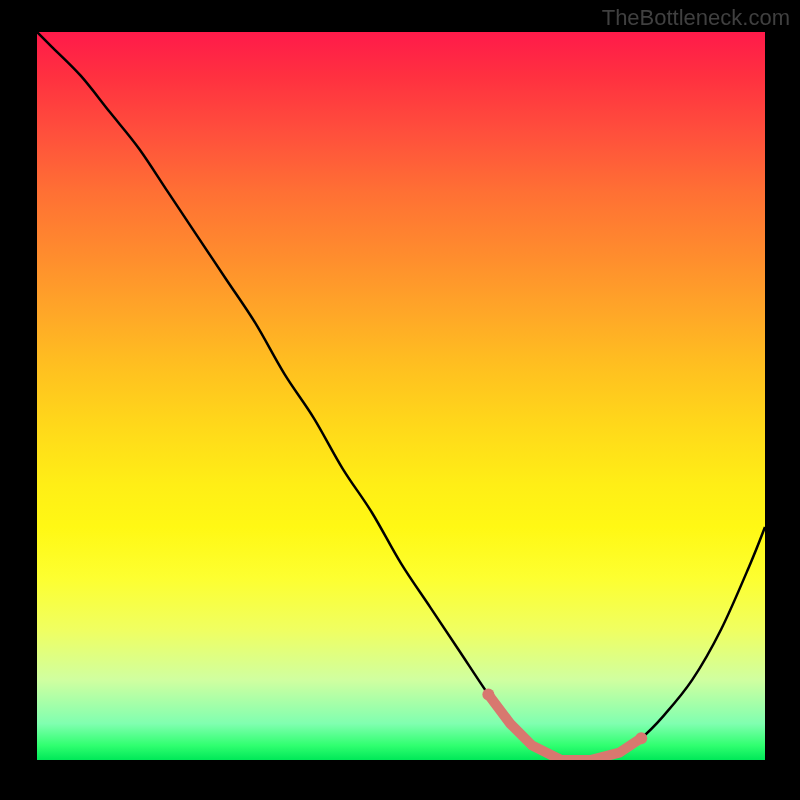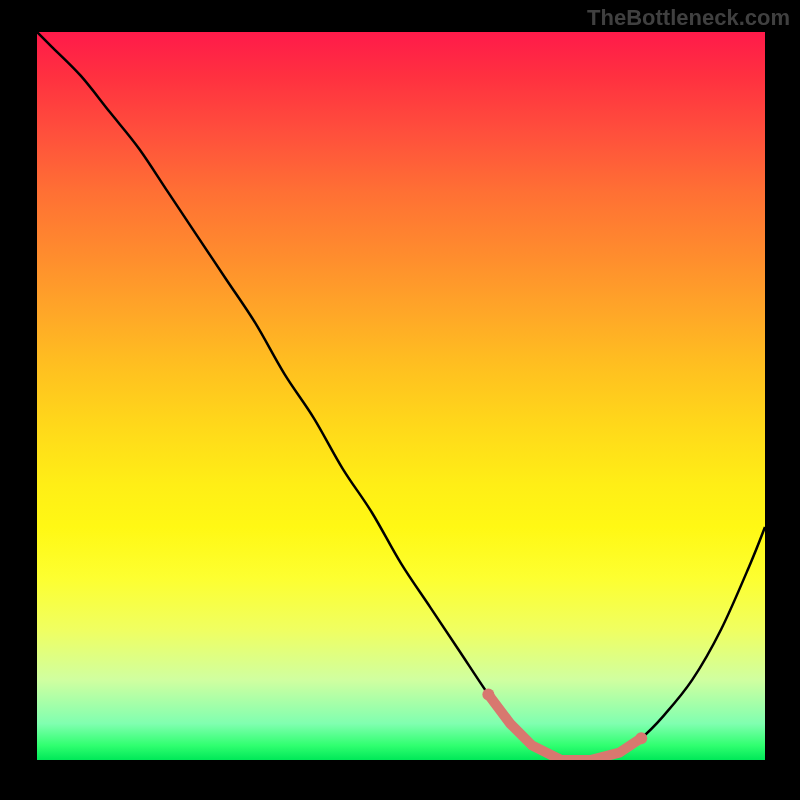--- a/index.html
+++ b/index.html
@@ -15,21 +15,21 @@
     width: 800px;
     height: 800px;
     background: #000;
   }
   .watermark {
     position: absolute;
     top: 5px;
     right: 10px;
     color: #404040;
     font-size: 22px;
-    font-weight: bold;
+    font-weight: normal;
     z-index: 10;
   }
   .plot-area {
     position: absolute;
     left: 37px;
     top: 32px;
     width: 728px;
     height: 728px;
     overflow: hidden;
   }

